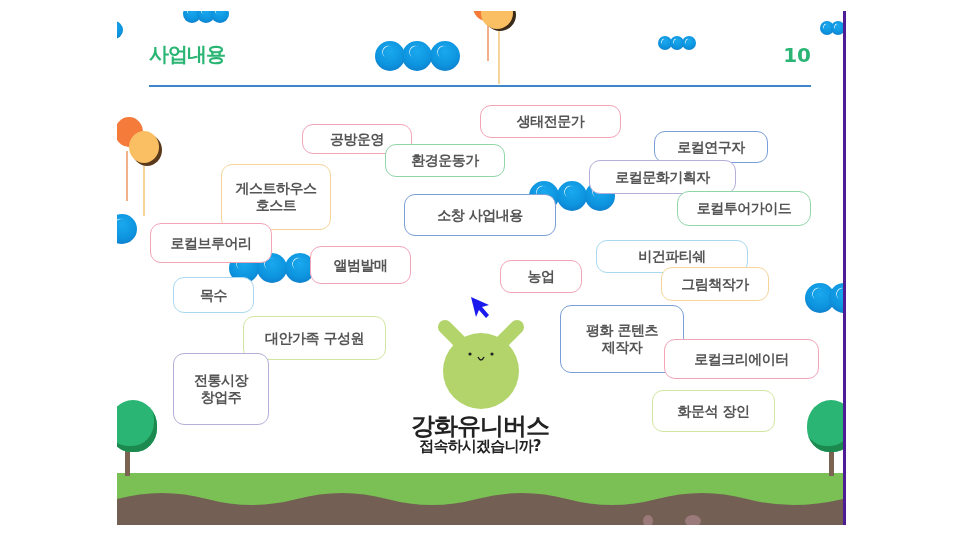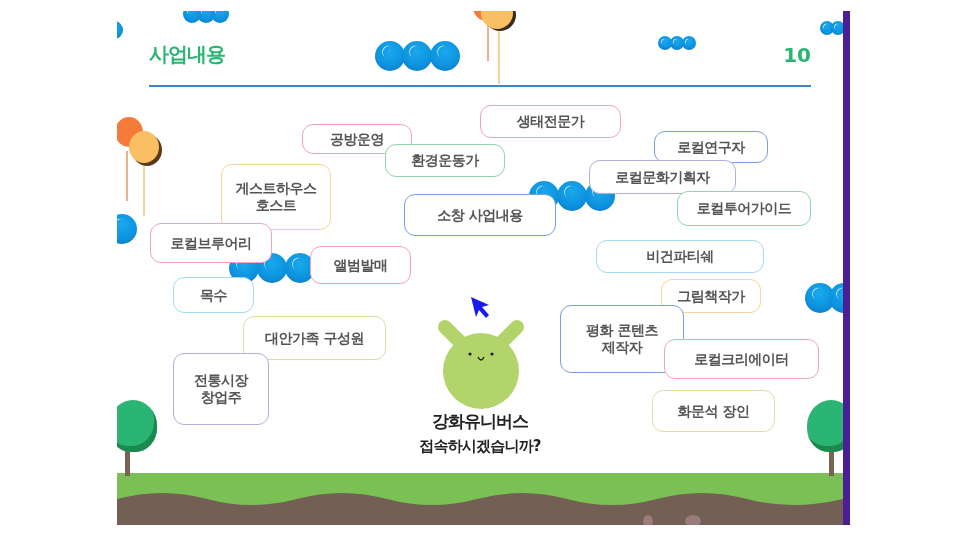--- a/index.html
+++ b/index.html
@@ -1,31 +1,31 @@
 <!DOCTYPE html>
 <html><head>
 <meta charset="utf-8">
 <style>
   html, body { margin:0; padding:0; }
   body { width:960px; height:538px; background:#ffffff; position:relative; overflow:hidden; font-family:"DejaVu Sans", sans-serif; }
-  .slide { position:absolute; left:117px; top:11px; width:726px; height:514px; background:#ffffff; overflow:hidden; border-right:7px solid #4c1d95; }
+  .slide { position:absolute; left:117px; top:11px; width:726px; height:514px; background:#ffffff; overflow:hidden; border-right:3px solid #4c1d95; }
   .title { position:absolute; left:32px; top:30px; font-size:20px; font-weight:bold; color:#2bb574; letter-spacing:-1px; }
   .pagenum { position:absolute; right:32px; top:32px; font-size:20px; font-weight:bold; color:#2bb574; }
   .rule { position:absolute; left:32px; top:74px; width:662px; height:2px; background:#3f86c9; }
   .tag { position:absolute; box-sizing:border-box; border:1.5px solid; border-radius:11px; background:#fff; display:flex; align-items:center; justify-content:center; text-align:center; font-size:14px; font-weight:bold; color:#555; line-height:1.2; letter-spacing:-0.5px; white-space:pre-line; }
   .ball { position:absolute; border-radius:50%; background:radial-gradient(circle at 50% 35%, #1aa8ee 0%, #0d95df 55%, #1070c0 100%); }
   .ball::after { content:""; position:absolute; left:22%; top:18%; width:40%; height:40%; border-left:1.5px solid rgba(255,255,255,0.85); border-radius:50%; transform:rotate(30deg); }
   .balloon { position:absolute; border-radius:50%; }
   .string { position:absolute; width:1.5px; }
   .tree-top { position:absolute; border-radius:50% 50% 46% 46%; background:#2bb574; box-shadow: inset -3px -6px 0 #1c8a4e; }
   .trunk { position:absolute; width:5px; background:#7a6350; }
   .ground { position:absolute; left:0; bottom:0; width:726px; height:52px; background:#7ac054; }
   .dirt { position:absolute; left:0; bottom:0; width:726px; height:36px; }
   .mascot { position:absolute; }
-  .cta1 { position:absolute; left:0; width:726px; top:399px; text-align:center; font-size:17px; font-weight:bold; color:#222; letter-spacing:-1px; }
+  .cta1 { position:absolute; left:0; width:726px; top:399px; text-align:center; font-size:24px; font-weight:bold; color:#222; letter-spacing:-1px; }
   .cta2 { position:absolute; left:0; width:726px; top:426px; text-align:center; font-size:15px; font-weight:bold; color:#222; letter-spacing:-0.8px; }
   .cursor { position:absolute; left:352px; top:284px; }
 </style>
 </head>
 <body>
 
 <div class="slide">
 
   <div>
     <div class="ball" style="left:66px;top:-6px;width:18px;height:18px;"></div>
@@ -81,25 +81,26 @@
   <div class="rule"></div>
 
   <div class="tag" style="left:185px;top:113px;width:110px;height:30px;border-color:#f2a4b8;">공방운영</div>
   <div class="tag" style="left:363px;top:94px;width:141px;height:33px;border-color:#f2a4b8;">생태전문가</div>
   <div class="tag" style="left:268px;top:133px;width:120px;height:33px;border-color:#8fd6a8;">환경운동가</div>
   <div class="tag" style="left:537px;top:120px;width:114px;height:32px;border-color:#7b9fd6;">로컬연구자</div>
   <div class="tag" style="left:104px;top:153px;width:110px;height:66px;border-color:#f5d59a;">게스트하우스
 호스트</div>
   <div class="tag" style="left:472px;top:149px;width:147px;height:34px;border-color:#b3afd8;">로컬문화기획자</div>
   <div class="tag" style="left:287px;top:183px;width:152px;height:42px;border-color:#7b9fd6;">소창 사업내용</div>
-  <div class="tag" style="left:560px;top:180px;width:134px;height:35px;border-color:#8fd6a8;">로컬투어가이드</div>
+  <div class="tag" style="left:560px;top:180px;width:134px;height:35px;border-color:#8fd6a8;border-radius:12px;">로컬투어가이드</div>
   <div class="tag" style="left:33px;top:212px;width:122px;height:40px;border-color:#f2a4b8;">로컬브루어리</div>
   <div class="tag" style="left:193px;top:235px;width:101px;height:38px;border-color:#f2a4b8;">앨범발매</div>
-  <div class="tag" style="left:479px;top:229px;width:168px;height:33px;border-color:#a9d9f0;">비건파티쉐</div>
-  <div class="tag" style="left:544px;top:268px;width:100px;height:34px;border-color:#f5d59a;">그림책작가</div>
+  <div class="tag" style="left:479px;top:229px;width:152px;height:33px;border-color:#a9d9f0;">비건파티쉐</div>
+  <div class="tag" style="left:383px;top:249px;width:82px;height:33px;border-color:#f2a4b8;">농업</div>
+  <div class="tag" style="left:544px;top:256px;width:108px;height:34px;border-color:#f5d59a;">그림책작가</div>
   <div class="tag" style="left:56px;top:266px;width:81px;height:36px;border-color:#a9d9f0;">목수</div>
   <div class="tag" style="left:126px;top:305px;width:143px;height:44px;border-color:#d3e6a0;">대안가족 구성원</div>
   <div class="tag" style="left:443px;top:294px;width:124px;height:68px;border-color:#7b9fd6;">평화 콘텐츠
 제작자</div>
   <div class="tag" style="left:547px;top:328px;width:155px;height:40px;border-color:#f2a4b8;">로컬크리에이터</div>
   <div class="tag" style="left:56px;top:342px;width:96px;height:72px;border-color:#b3afd8;">전통시장
 창업주</div>
   <div class="tag" style="left:535px;top:379px;width:123px;height:42px;border-color:#d3e6a0;">화문석 장인</div>
 
   <svg class="cursor" width="26" height="26" viewBox="0 0 26 26">

